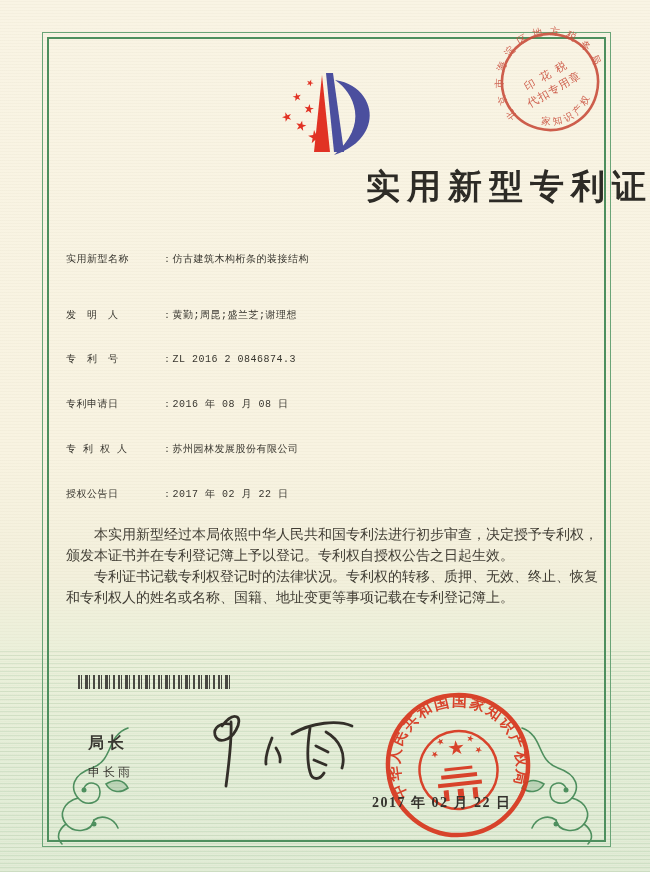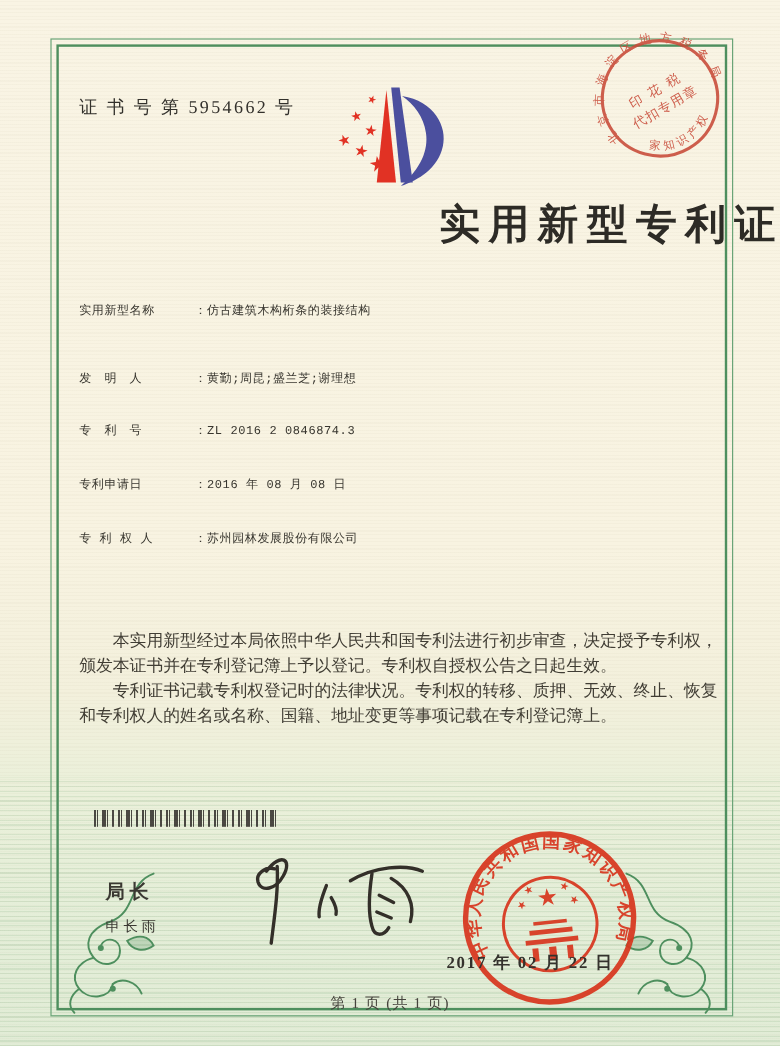--- a/index.html
+++ b/index.html
@@ -60,21 +60,20 @@
       <path d="M92,2 C70,10 78,34 56,42 C36,49 34,62 42,72 C50,81 64,78 64,66 C64,56 52,54 48,62"></path>
       <path d="M42,72 C28,76 22,88 30,98 C38,108 56,106 58,94"></path>
       <path d="M58,94 C66,88 78,92 82,102"></path>
       <path d="M30,98 C22,104 20,112 26,118"></path>
       <path d="M70,58 C80,52 88,54 92,62 C84,68 74,66 70,58 Z" fill="#4e8f5e" fill-opacity=".25"></path>
     </g>
     <circle cx="48" cy="64" r="2.5" fill="#4e8f5e"></circle>
     <circle cx="58" cy="98" r="2.5" fill="#4e8f5e"></circle>
   </svg>
 
-  <div class="cert-no">证 书 号 第 5954662 号</div>
 
   <svg class="logo" width="100" height="88" viewBox="0 0 100 88">
     <defs>
       <path id="st" d="M0,-1L0.225,-0.309L0.951,-0.309L0.363,0.118L0.588,0.809L0,0.382L-0.588,0.809L-0.363,0.118L-0.951,-0.309L-0.225,-0.309Z"></path>
     </defs>
     <g fill="#e13224">
       <use href="#st" transform="translate(34,13) scale(3.6) rotate(20)"></use>
       <use href="#st" transform="translate(21,27) scale(4.4) rotate(-12)"></use>
       <use href="#st" transform="translate(33,39) scale(5) rotate(8)"></use>
       <use href="#st" transform="translate(11,47) scale(5) rotate(-20)"></use>
@@ -102,20 +101,21 @@
     </text>
   </svg>
 
   <h1 class="title">实用新型专利证书</h1>
 
   <div class="field" style="top:252px"><span class="flabel">实用新型名称</span><span>：</span><span class="fvalue">仿古建筑木构桁条的装接结构</span></div>
   <div class="field" style="top:308px"><span class="flabel">发　明　人</span><span>：</span><span class="fvalue">黄勤;周昆;盛兰芝;谢理想</span></div>
   <div class="field" style="top:352px"><span class="flabel">专　利　号</span><span>：</span><span class="fvalue">ZL 2016 2 0846874.3</span></div>
   <div class="field" style="top:397px"><span class="flabel">专利申请日</span><span>：</span><span class="fvalue">2016 年 08 月 08 日</span></div>
   <div class="field" style="top:442px"><span class="flabel">专 利 权 人</span><span>：</span><span class="fvalue">苏州园林发展股份有限公司</span></div>
+  <div class="field" style="top:487px"><span class="flabel">授权公告日</span><span>：</span><span class="fvalue">2017 年 02 月 22 日</span></div>
 
   <div class="body-text">
     <p>本实用新型经过本局依照中华人民共和国专利法进行初步审查，决定授予专利权，颁发本证书并在专利登记簿上予以登记。专利权自授权公告之日起生效。</p>
     <p>专利证书记载专利权登记时的法律状况。专利权的转移、质押、无效、终止、恢复和专利权人的姓名或名称、国籍、地址变更等事项记载在专利登记簿上。</p>
   </div>
 
   <div class="barcode"></div>
 
   <div class="signer-title">局长</div>
   <div class="signer-name">申长雨</div>
@@ -153,15 +153,14 @@
       <rect x="61" y="77" width="28" height="3"></rect>
       <rect x="57" y="84" width="36" height="4"></rect>
       <rect x="53" y="92" width="44" height="4"></rect>
       <rect x="58" y="99" width="5" height="11"></rect>
       <rect x="72" y="99" width="6" height="11"></rect>
       <rect x="87" y="99" width="5" height="11"></rect>
     </g>
   </svg>
   <div class="seal-date">2017 年 02 月 22 日</div>
 
-  <div class="footer">第 1 页 (共 1 页)</div>
 
 </div>
 
 </body></html>

